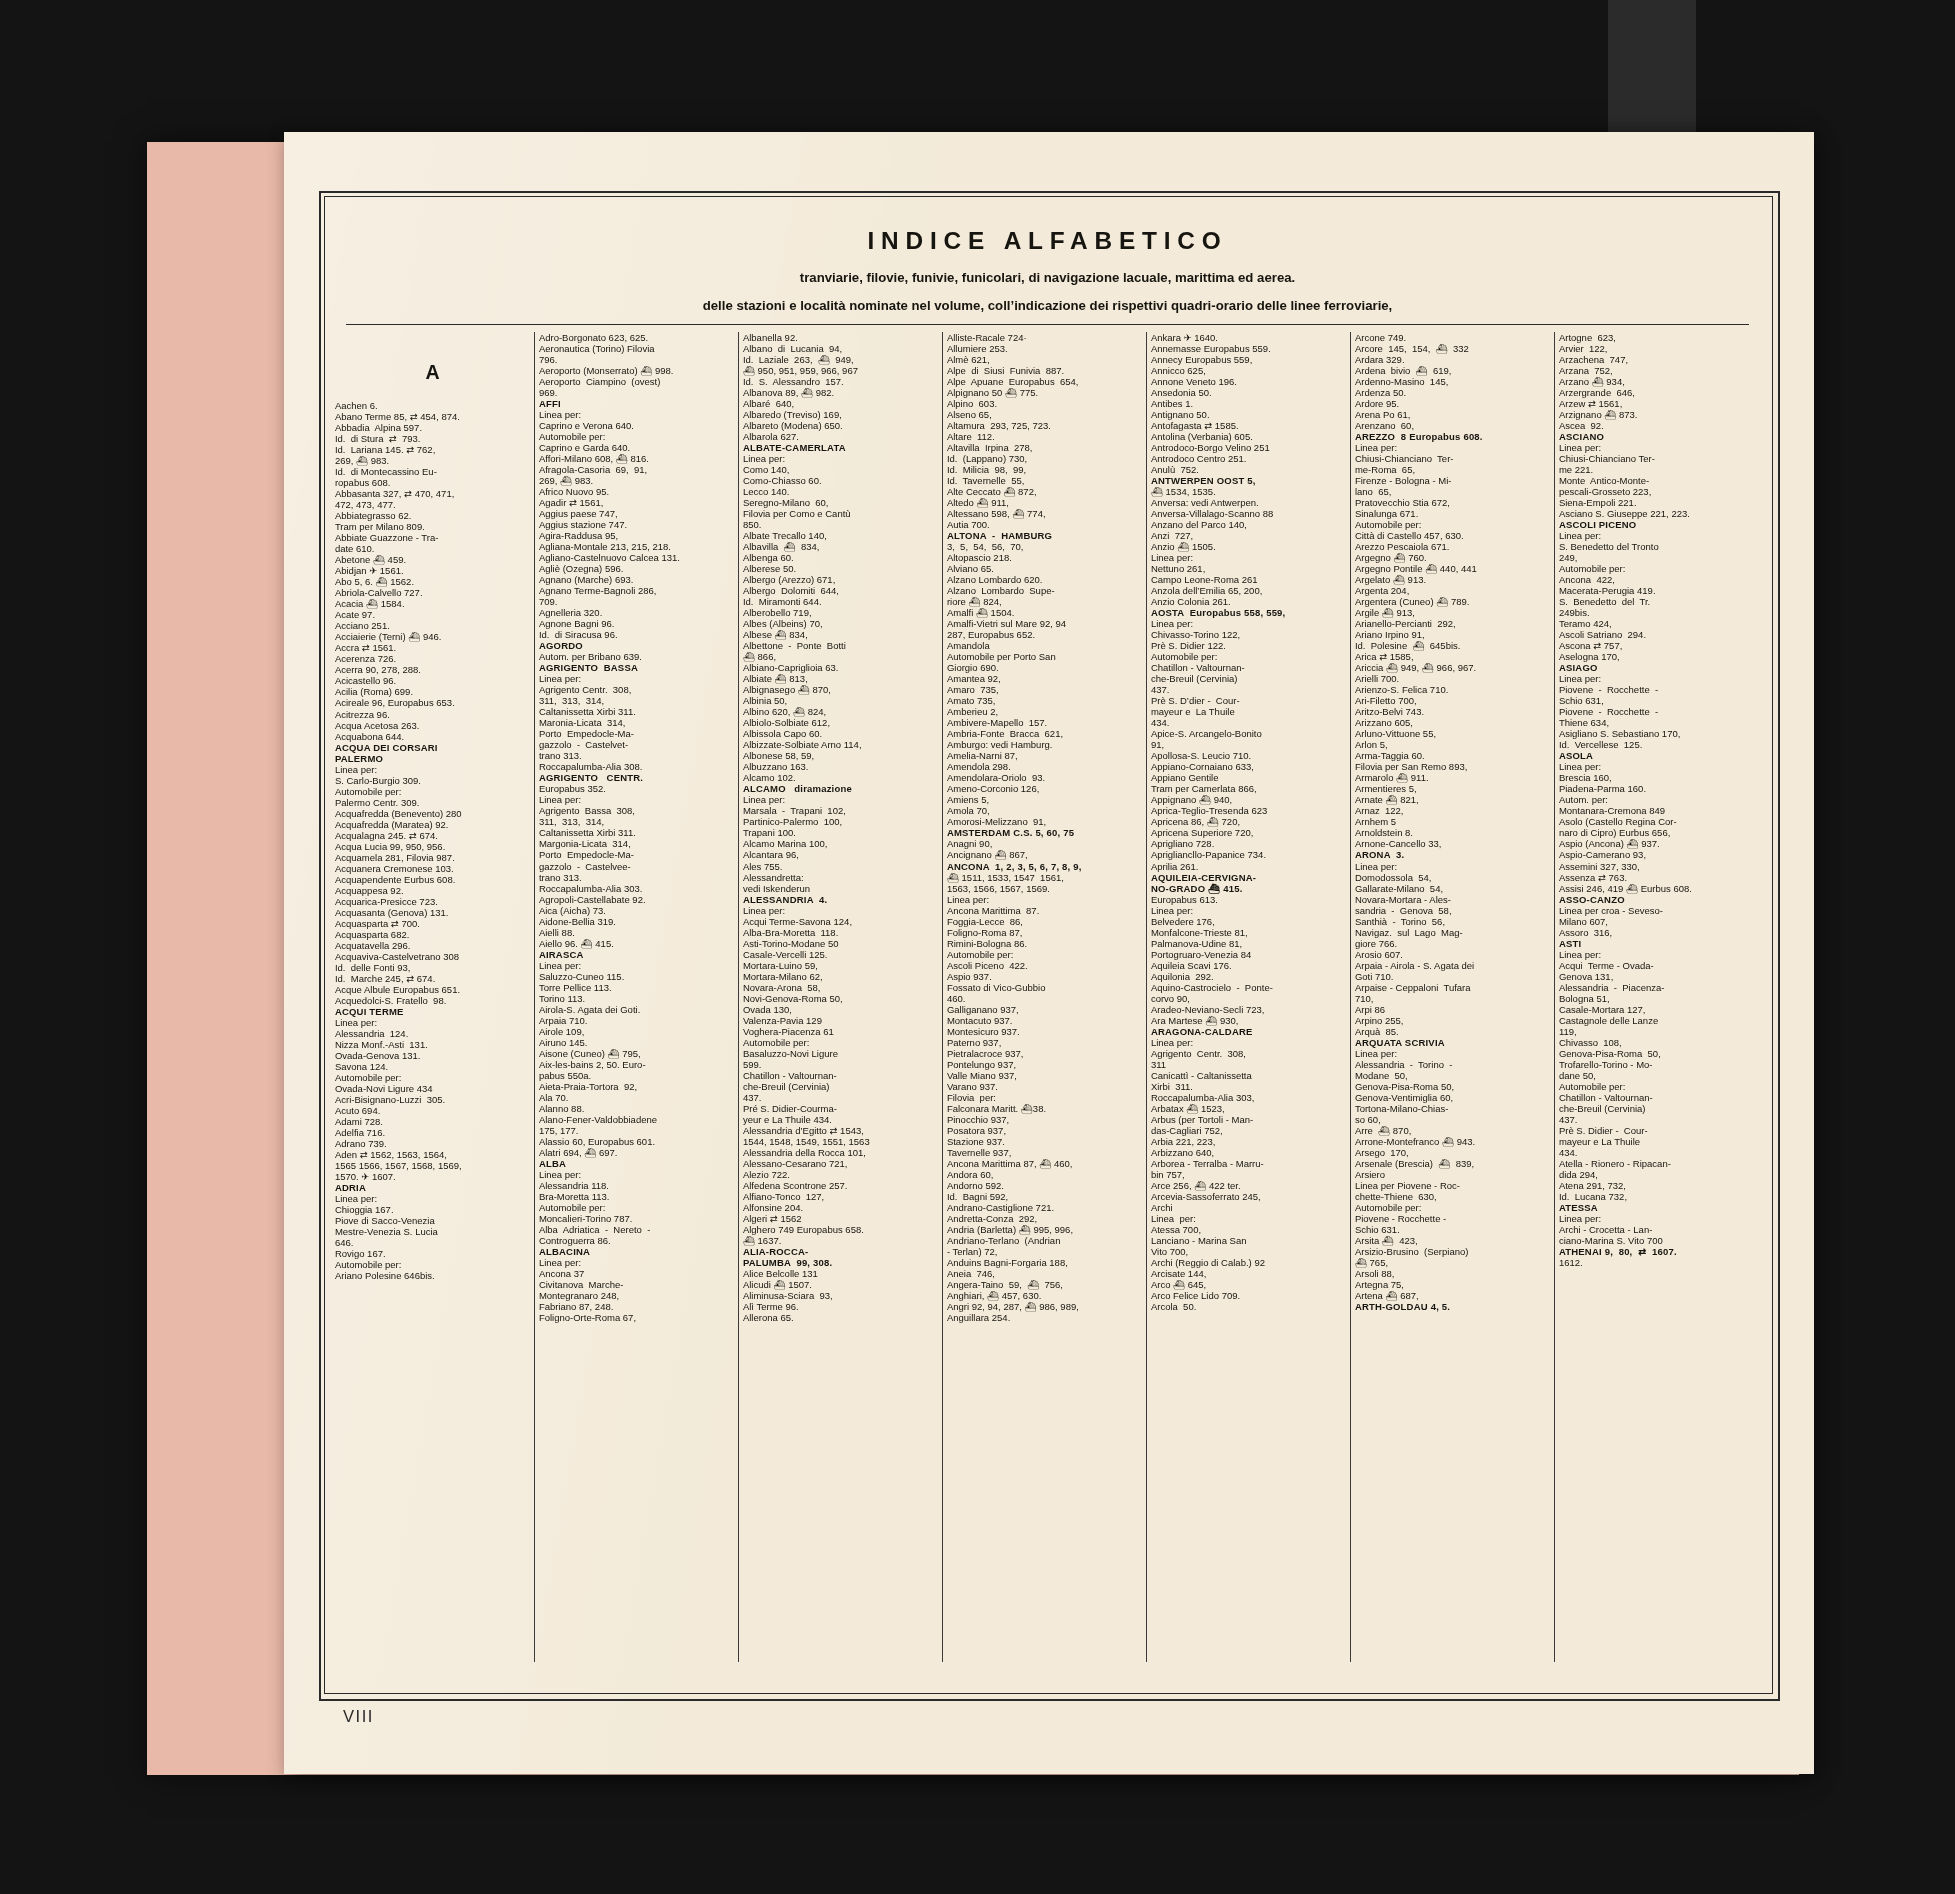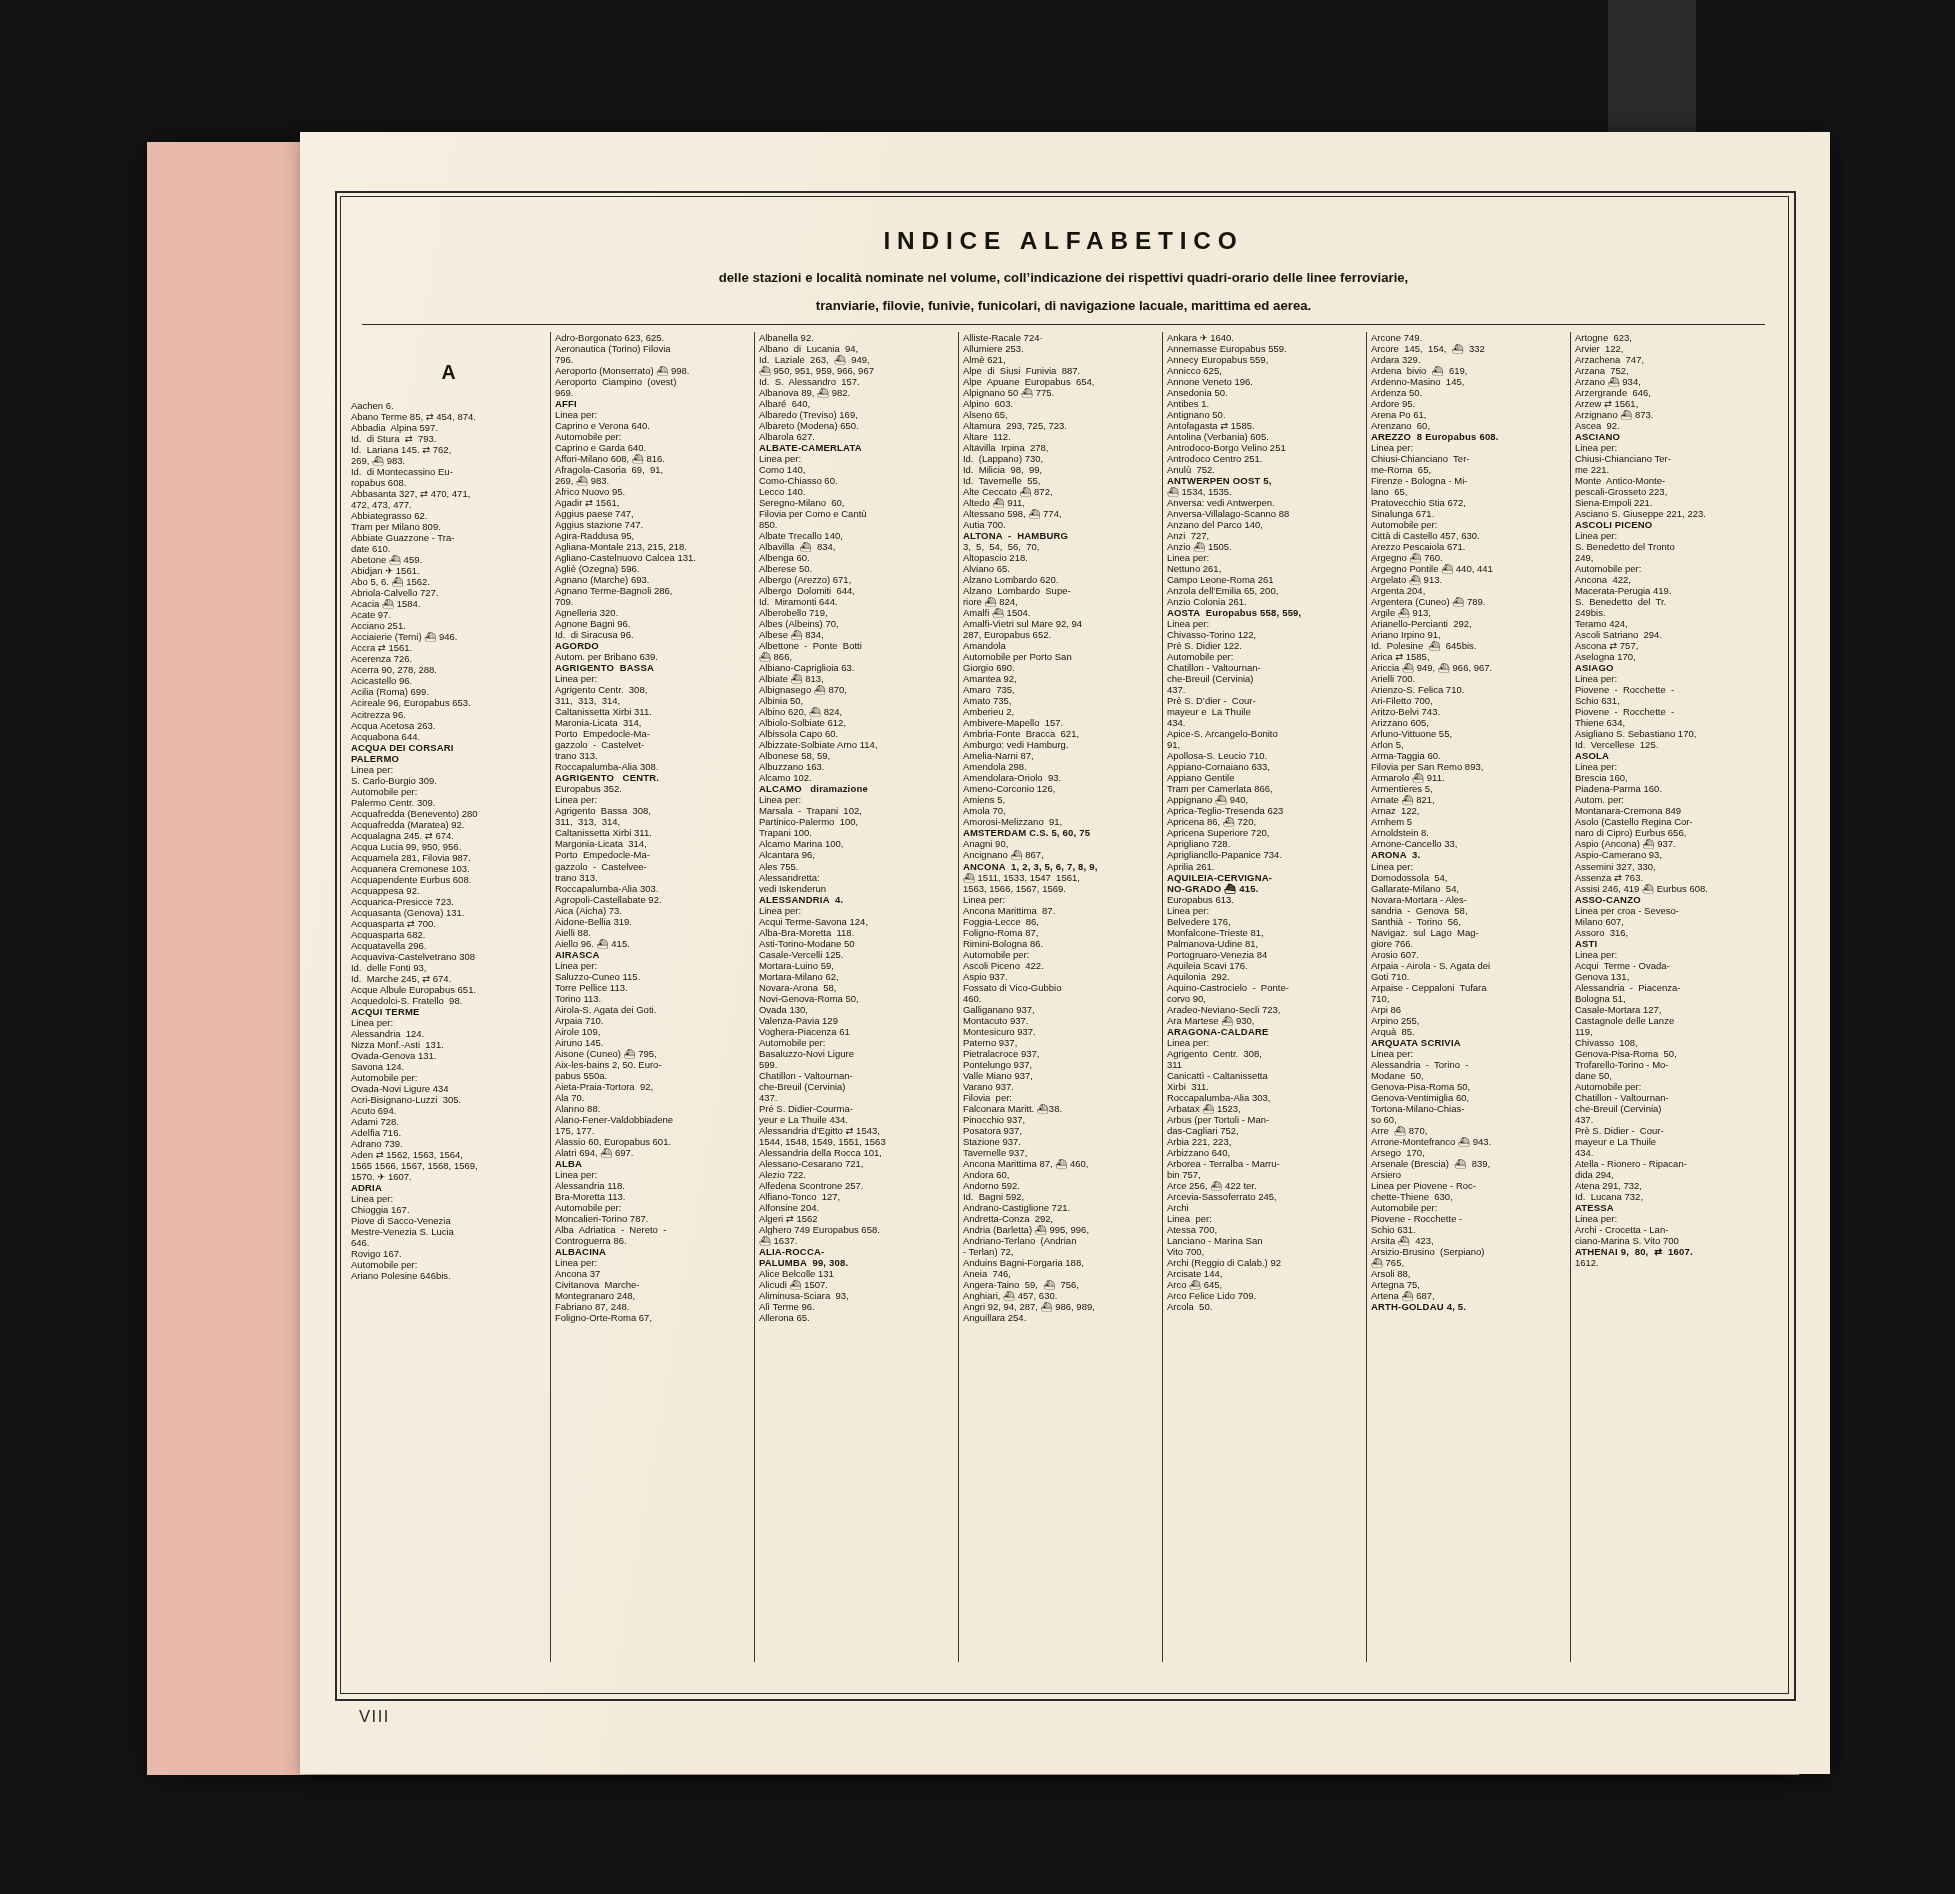--- a/index.html
+++ b/index.html
@@ -2,21 +2,21 @@
 <html style="font-size:7.8px"><head>
 <meta charset="utf-8">
 <style>
   html,body{margin:0;padding:0;background:#1a1a1a;}
   body{width:1955px;height:1894px;font-family:"Liberation Sans",sans-serif;}
   .photo{position:relative;width:1955px;height:1894px;background:#141414;overflow:hidden;}
   
   .shadowbar{position:absolute;left:1608px;top:0;width:88px;height:147px;background:#2b2b2b;}
   .bookedge{position:absolute;left:147px;top:142px;width:1652px;height:1633px;background:#e8b9a8;
      box-shadow:0 0 29px rgba(0,0,0,.55);}
-  .page{position:absolute;left:300px;top:132px;width:1530px;height:1642px;background:#f2e9d8;
+  .page{position:absolute;left:284px;top:132px;width:1530px;height:1642px;background:#f2e9d8;
      box-shadow:3.9px 3.9px 19.6px rgba(0,0,0,.45);}
   .pagepaper{position:absolute;inset:0;background:
       linear-gradient(100deg, rgba(255,255,255,.25), rgba(0,0,0,0) 40%),
       #f3ead9;}
   .border-outer{position:absolute;left:35px;top:59px;width:1457px;height:1506px;border:2px solid #2a2a2a;}
   .border-inner{position:absolute;left:40px;top:64px;width:1447px;height:1496px;border:0.5px solid #2a2a2a;}
   .content{position:absolute;left:47px;top:70px;width:1433px;height:1482px;color:#17150f;}
   h1.title{font-family:"Liberation Sans",sans-serif;text-align:center;font-size:24.4px;letter-spacing:6.8px;
       font-weight:700;margin:25.4px 0 12.7px 0;}
   .subtitle{text-align:center;font-size:13.2px;font-weight:700;line-height:1.45;margin:0 19.6px 8.8px 19.6px;}
@@ -41,22 +41,22 @@
   <div class="shadowbar"></div>
   <div class="bookedge"></div>
 
   <div class="page">
     <div class="pagepaper"></div>
     <div class="border-outer"></div>
     <div class="border-inner"></div>
 
     <div class="content">
       <h1 class="title">INDICE ALFABETICO</h1>
+      <div class="subtitle">tranviarie, filovie, funivie, funicolari, di navigazione lacuale, marittima ed aerea.</div>
       <div class="subtitle">delle stazioni e località nominate nel volume, coll’indicazione dei rispettivi quadri-orario delle linee ferroviarie,</div>
-      <div class="subtitle">tranviarie, filovie, funivie, funicolari, di navigazione lacuale, marittima ed aerea.</div>
       <div class="rule"></div>
 
       <div class="cols" id="columns">
           <div class="col">
             <div class="bigA">A</div>
             <div class="e e">Aachen 6.</div>
             <div class="e e">Abano Terme 85, ⇄ 454, 874.</div>
             <div class="e e">Abbadia  Alpina 597.</div>
             <div class="e ind1">Id.  di Stura  ⇄  793.</div>
             <div class="e ind1">Id.  Lariana 145. ⇄ 762,</div>

